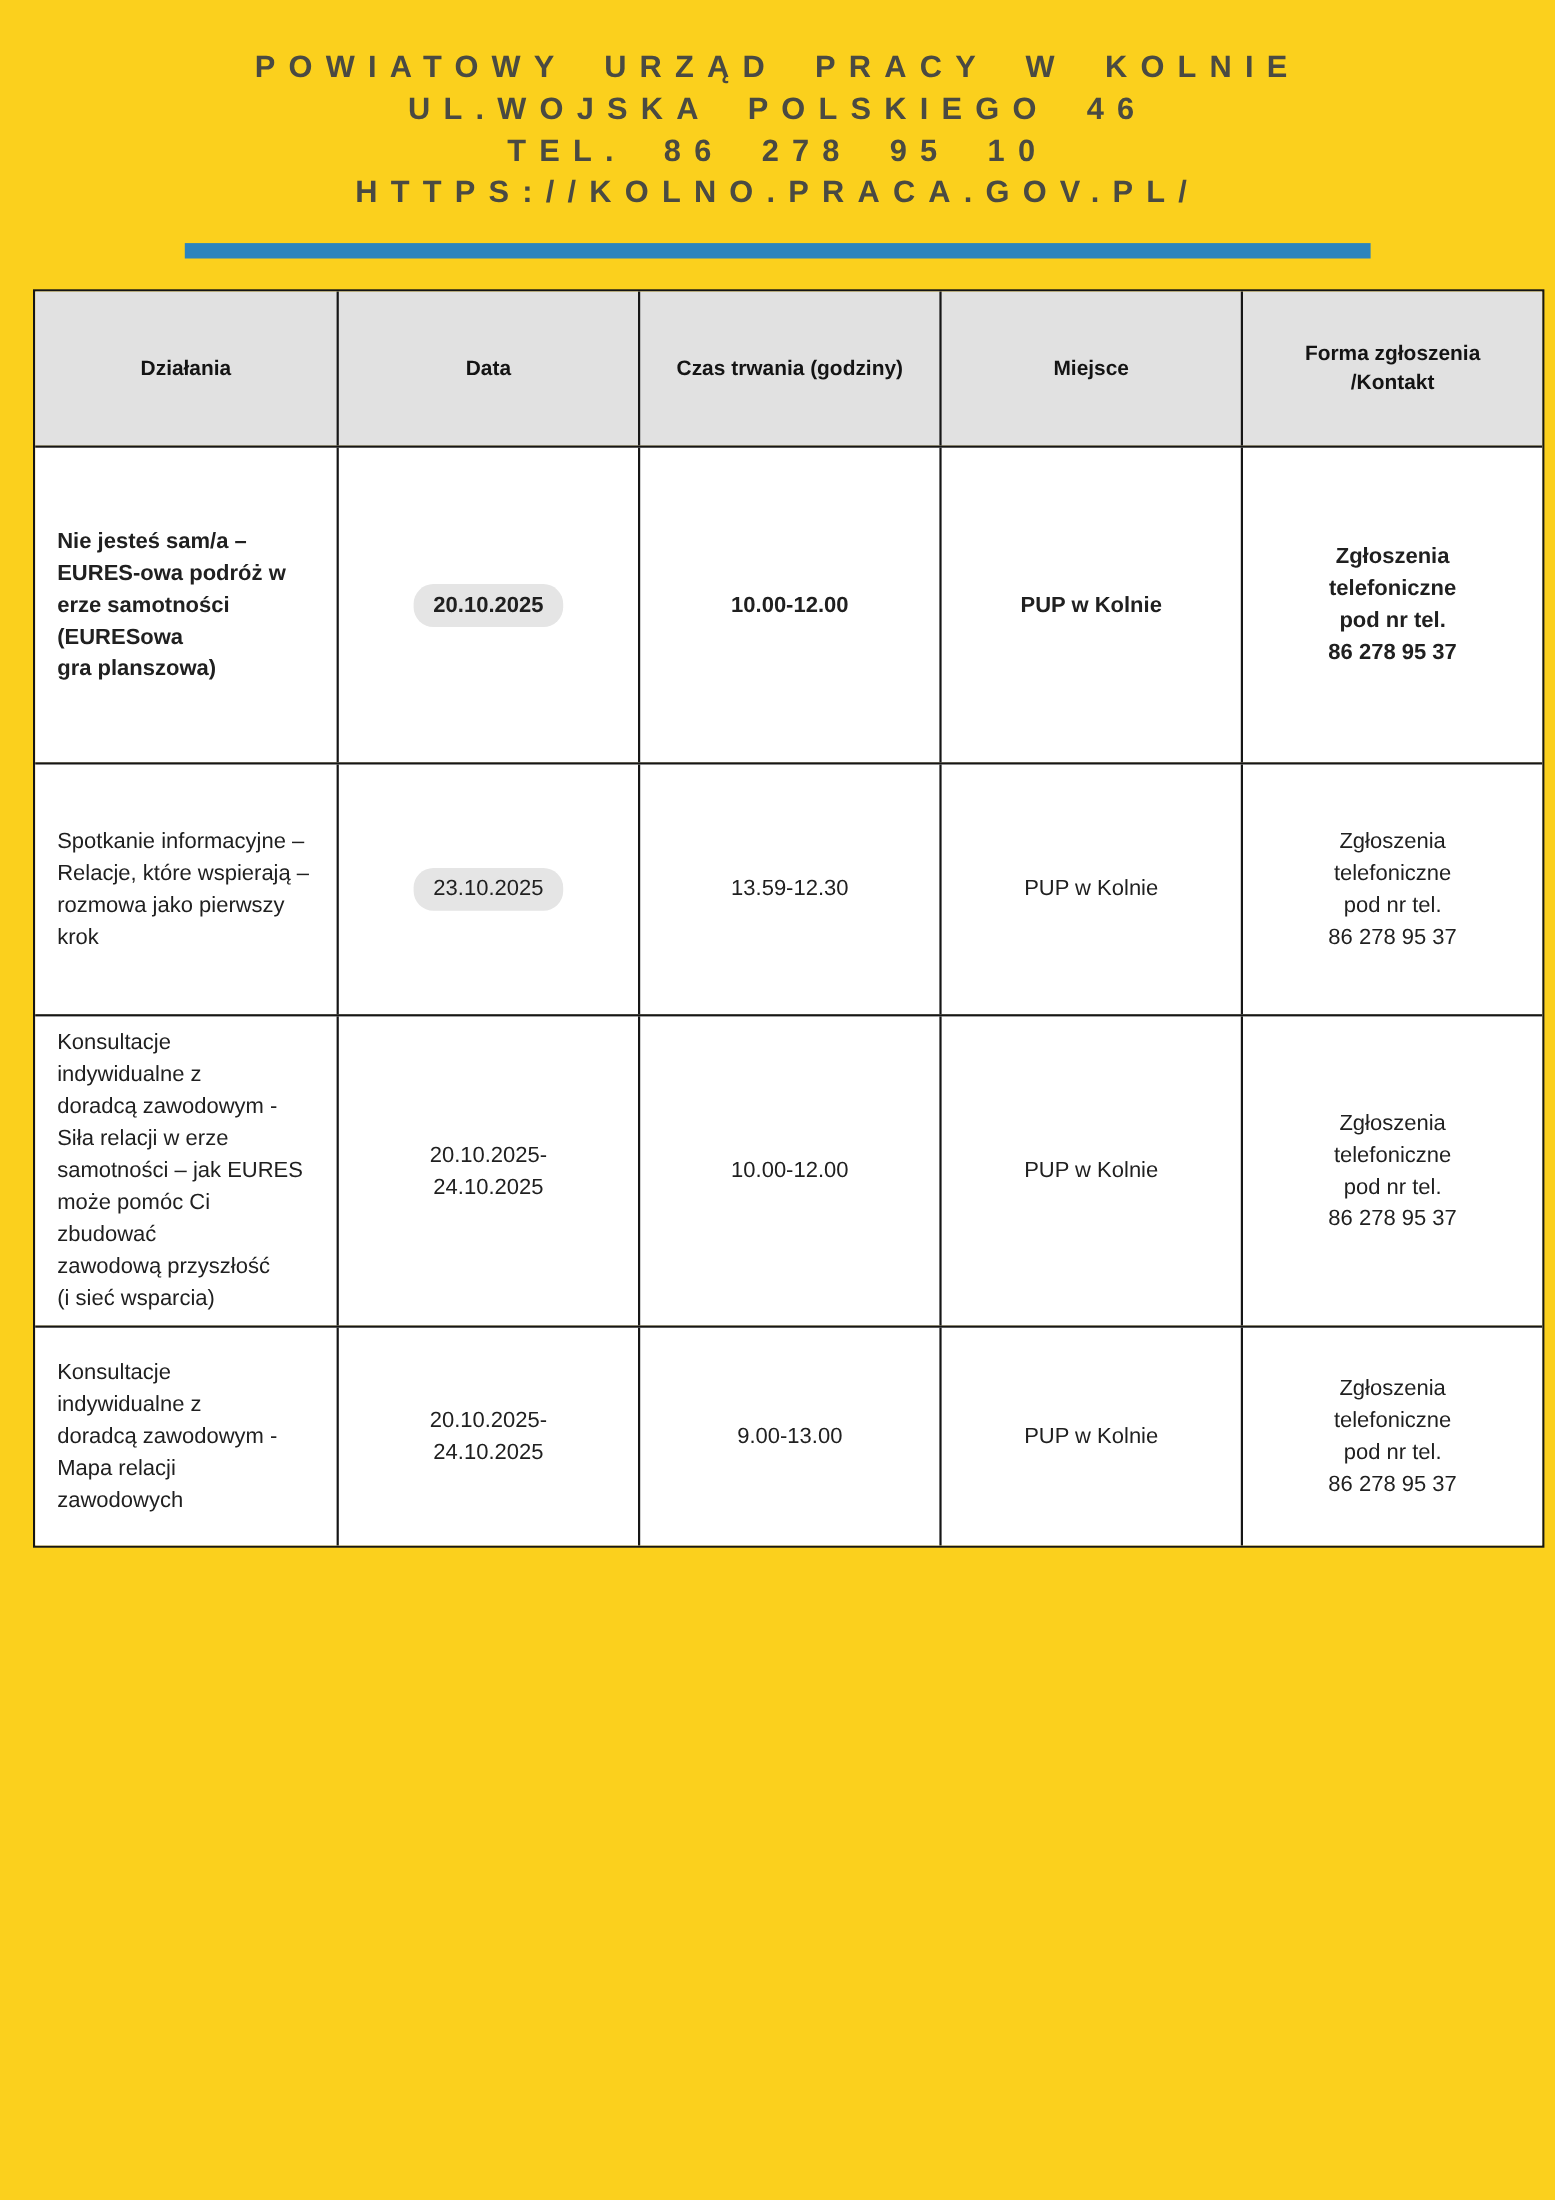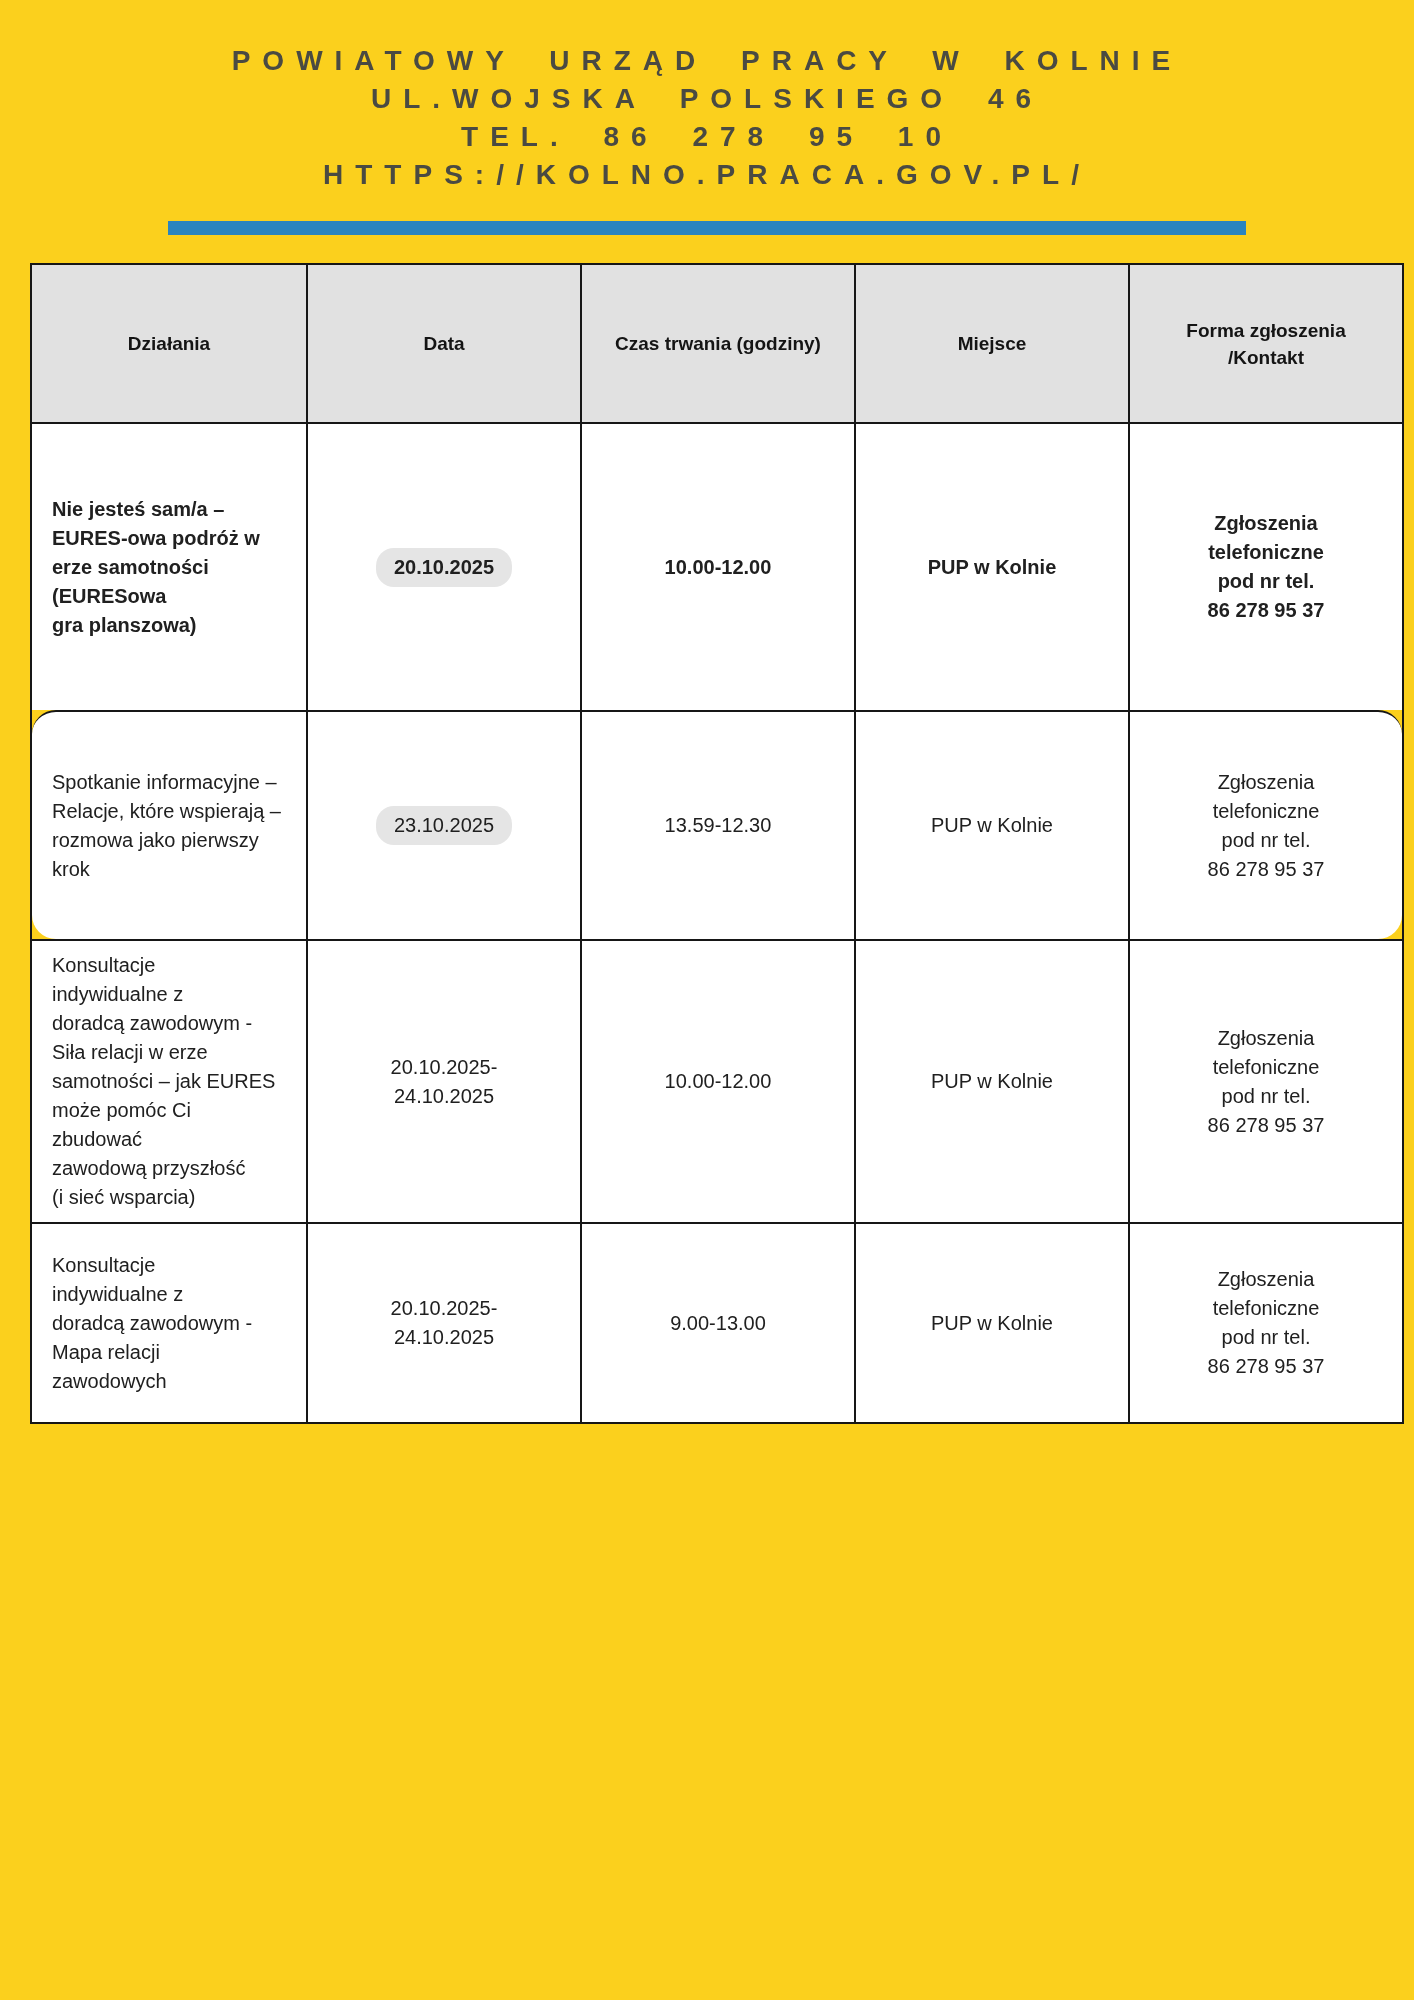--- a/index.html
+++ b/index.html
@@ -42,25 +42,25 @@
     justify-content: center;
     text-align: center;
     white-space: pre-line;
     font-size: 20px;
     line-height: 29px;
     color: #202020;
     border-left: 2px solid var(--border, #161616);
     padding: 6px 10px;
   }
   .cell:first-child { border-left: none; }
-  .table-head { height: 157px; background: var(--header-cell, #E1E1E1); }
+  .table-head { height: 140px; background: var(--header-cell, #E1E1E1); }
   .head-cell { font-weight: 700; font-size: 19px; line-height: 27px; color: #141414; }
   .body-row { background: #FFFFFF; border-top: 2px solid var(--border, #161616); }
   .body-row:nth-child(1) { height: 288px; font-weight: bold; }
-  .body-row:nth-child(2) { height: 229px; border-radius: 24px; }
+  .body-row:nth-child(2) { height: 229px; }
   .body-row:nth-child(3) { height: 283px; }
   .body-row:nth-child(4) { height: 200px; }
   .activity-cell {
     justify-content: flex-start;
     text-align: left;
     padding-left: 20px;
     padding-right: 12px;
   }
   .date-text { white-space: pre-line; }
   .pill {

